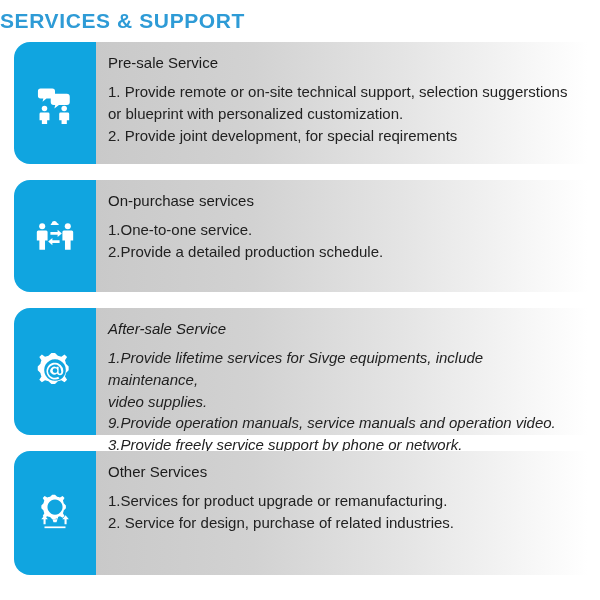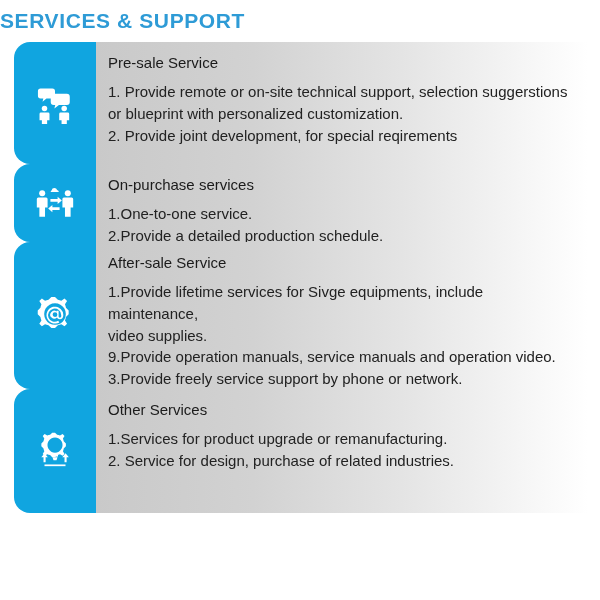--- a/index.html
+++ b/index.html
@@ -37,20 +37,21 @@
   .panels {
     margin-top: 10px;
     padding: 0 12px 0 14px;
     box-sizing: border-box;
   }
 
   .panel {
     position: relative;
     display: flex;
     align-items: stretch;
+    margin-bottom: 16px;
   }
 
   
   .panel-tile {
     position: relative;
     flex: 0 0 82px;
     background: #10a5e0;
     border-top-left-radius: 16px;
     border-bottom-left-radius: 16px;
     display: flex;
@@ -130,21 +131,21 @@
       <div class="panel-body">
         <div class="panel-heading">Pre-sale Service</div>
         <div class="panel-lines">
           <p class="panel-line">1. Provide remote or on-site technical support, selection suggerstions</p>
           <p class="panel-line">or blueprint with personalized customization.</p>
           <p class="panel-line">2. Provide joint development, for special reqirements</p>
         </div>
       </div>
     </div>
 
-    <div class="panel" style="height:78px;">
+    <div class="panel" style="height:112px;">
       <div class="panel-tile">
         <span class="tile-icon">
           <svg viewBox="0 0 64 64" aria-hidden="true">
 
             <path d="M27 12.5 a4 4 0 0 1 4 -3.5 a4.4 4.4 0 0 1 4.2 3 a3.4 3.4 0 0 1 2.6 3.3 h-12.4 a3.2 3.2 0 0 1 1.6 -2.8 z"></path>
 
             <circle cx="12.5" cy="17" r="4.6"></circle>
             <path d="M6.6 23.5 h11.8 a2.3 2.3 0 0 1 2.3 2.3 v13 h-3.9 v14.2 h-8.6 v-14.2 h-3.9 v-13 a2.3 2.3 0 0 1 2.3 -2.3 z"></path>
 
             <circle cx="51.5" cy="17" r="4.6"></circle>
@@ -158,21 +159,21 @@
       </div>
       <div class="panel-body">
         <div class="panel-heading">On-purchase services</div>
         <div class="panel-lines">
           <p class="panel-line">1.One-to-one service.</p>
           <p class="panel-line">2.Provide a detailed production schedule.</p>
         </div>
       </div>
     </div>
 
-    <div class="panel" style="height:147px;">
+    <div class="panel" style="height:127px;font-style:italic;">
       <div class="panel-tile">
         <span class="tile-icon">
           <svg viewBox="0 0 64 64" aria-hidden="true">
 
             <path d="M32 3 l4.4 4.1 a26 26 0 0 1 5.3 1.5 l4.8 -3.2 3.9 3.9 -3.2 4.8 a26 26 0 0 1 1.5 5.3 l4.1 4.4 v5.5 l-4.1 4.4 a26 26 0 0 1 -1.5 5.3 l3.2 4.8 -3.9 3.9 -4.8 -3.2 a26 26 0 0 1 -5.3 1.5 l-4.4 4.1 h-5.5 l-4.4 -4.1 a26 26 0 0 1 -5.3 -1.5 l-4.8 3.2 -3.9 -3.9 3.2 -4.8 a26 26 0 0 1 -1.5 -5.3 l-4.1 -4.4 v-5.5 l4.1 -4.4 a26 26 0 0 1 1.5 -5.3 l-3.2 -4.8 3.9 -3.9 4.8 3.2 a26 26 0 0 1 5.3 -1.5 l4.4 -4.1 z
                      M32 12.5 a16.5 16.5 0 1 0 0.01 0 z"></path>
 
             <path d="M32 17.6 a13 13 0 1 0 6.6 24.2 l-1.7 -2.6 a10 10 0 1 1 4.6 -8.5 v1.4 c0 1.5 -0.9 2.4 -2.1 2.4 -1.1 0 -1.9 -0.8 -1.9 -2.2 v-8.2 h-3 v1.2 a6 6 0 1 0 0.6 8.9 c0.8 1.6 2.4 2.6 4.4 2.6 3 0 5.1 -2.2 5.1 -5.6 v-1.6 a13 13 0 0 0 -12.6 -12 z
                      M32 26.3 a3.6 3.6 0 1 1 -0.01 7.2 a3.6 3.6 0 0 1 0.01 -7.2 z"></path>
           </svg>

